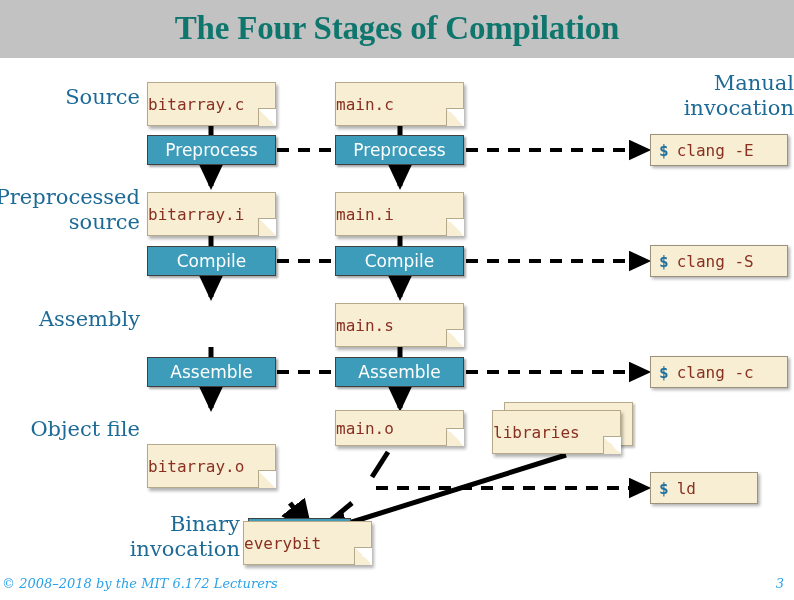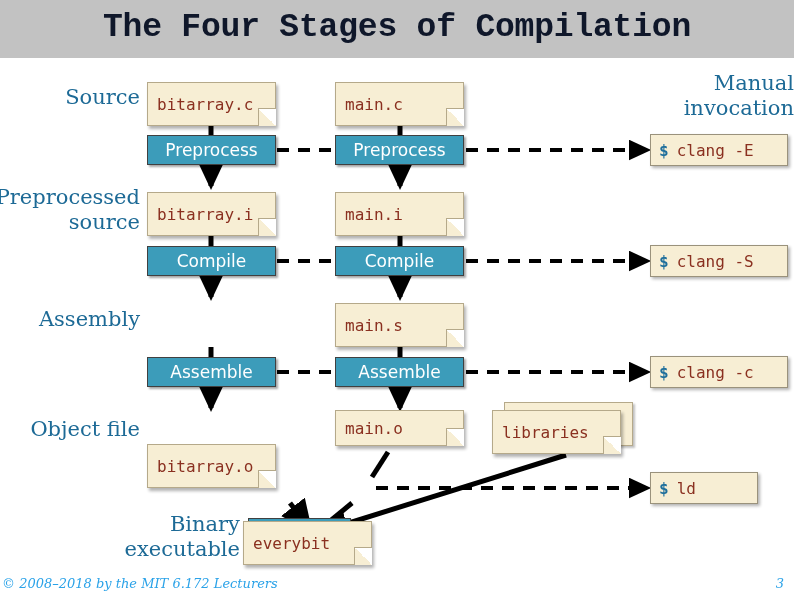--- a/index.html
+++ b/index.html
@@ -10,23 +10,23 @@
   #stage{position:absolute;left:0;top:0;width:794px;height:600px;}
 
   
   .header-bar{
     position:absolute;left:0;top:0;width:794px;height:58px;
     background:#c2c2c2;
   }
   .slide-title{
     position:absolute;left:0;top:2px;width:794px;height:52px;
     line-height:52px;text-align:center;
-    font-family:Liberation Mono, monospace;
+    font-family:Liberation Serif, serif;
     font-weight:bold;font-size:33px;letter-spacing:-0.2px;
-    color:#0f172a;white-space:nowrap;
+    color:#0f766e;white-space:nowrap;
   }
 
   
   #wires{position:absolute;left:0;top:0;width:794px;height:600px;}
 
   
   .node{position:absolute;box-sizing:border-box;}
 
   
   .proc{
@@ -37,21 +37,21 @@
     display:flex;align-items:center;justify-content:center;
   }
 
   
   .file{
     background:#f7eed4;border:1px solid #b5a98a;
     box-shadow:2px 3px 3px rgba(0,0,0,.3);
     color:#8a3020;
     font-family:"DejaVu Sans Mono","Liberation Mono",monospace;
     font-size:16px;display:flex;align-items:center;
-    padding-left:9px;white-space:nowrap;
+    padding-left:0;white-space:nowrap;
   }
   .file::after{
     content:"";position:absolute;right:-1px;bottom:-1px;
     width:17px;height:17px;
     background:linear-gradient(225deg,#ffffff 0 50%,#f7eed4 50% 100%);
     border-left:1px solid #b5a98a;border-top:1px solid #b5a98a;
   }
   .file.stack::before{
     content:"";position:absolute;left:11px;top:-9px;
     width:100%;height:100%;
@@ -148,21 +148,21 @@
   <div class="stage-label" style="left:-10px;top:85px;width:150px;">Source</div>
 
   <div class="stage-label" style="left:-12px;top:185px;width:152px;">Preprocessed
 source</div>
 
   <div class="stage-label" style="left:-10px;top:307px;width:150px;">Assembly</div>
 
   <div class="stage-label" style="left:-10px;top:417px;width:150px;">Object file</div>
 
   <div class="stage-label" style="left:30px;top:512px;width:210px;">Binary
-executable</div>
+invocation</div>
 
   <div class="corner-label" style="left:656px;top:71px;width:138px;">Manual
 invocation</div>
 
   <div class="node file" style="left:147px;top:82px;width:129px;height:44px;">
     <span>bitarray.c</span>
   </div>
 
   <div class="node proc" style="left:147px;top:135px;width:129px;height:30px;">
     <span>Preprocess</span>

